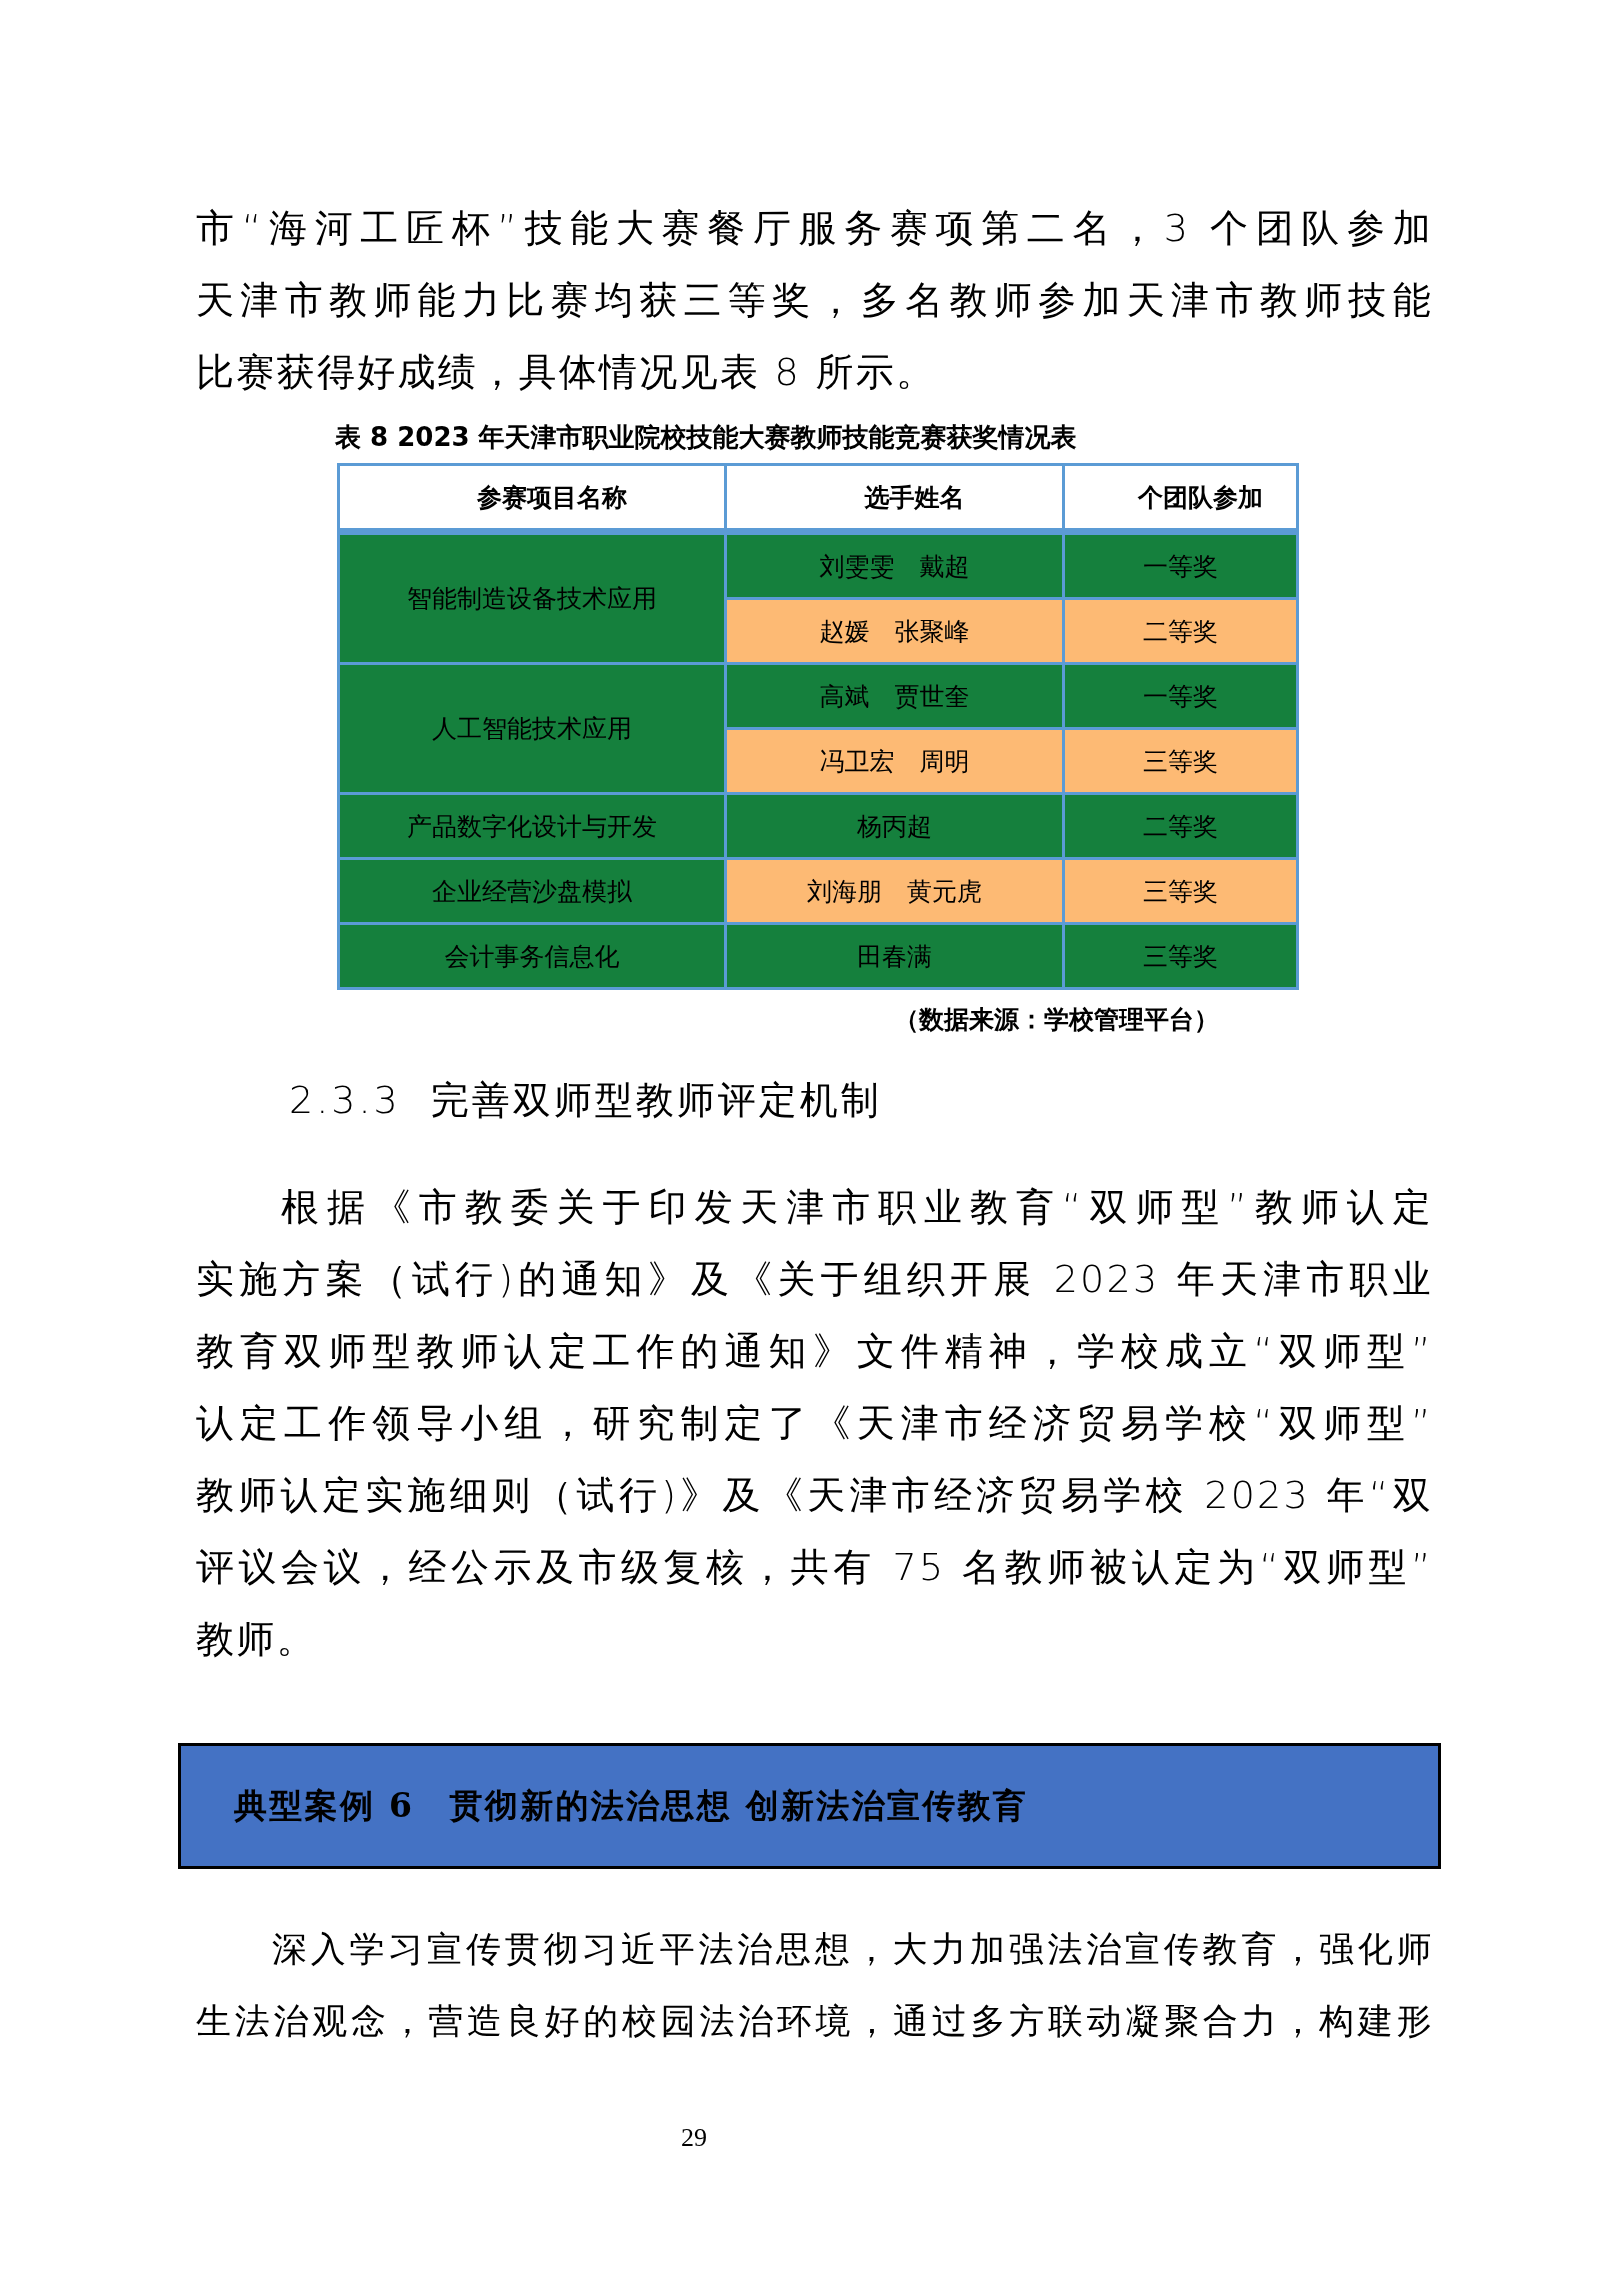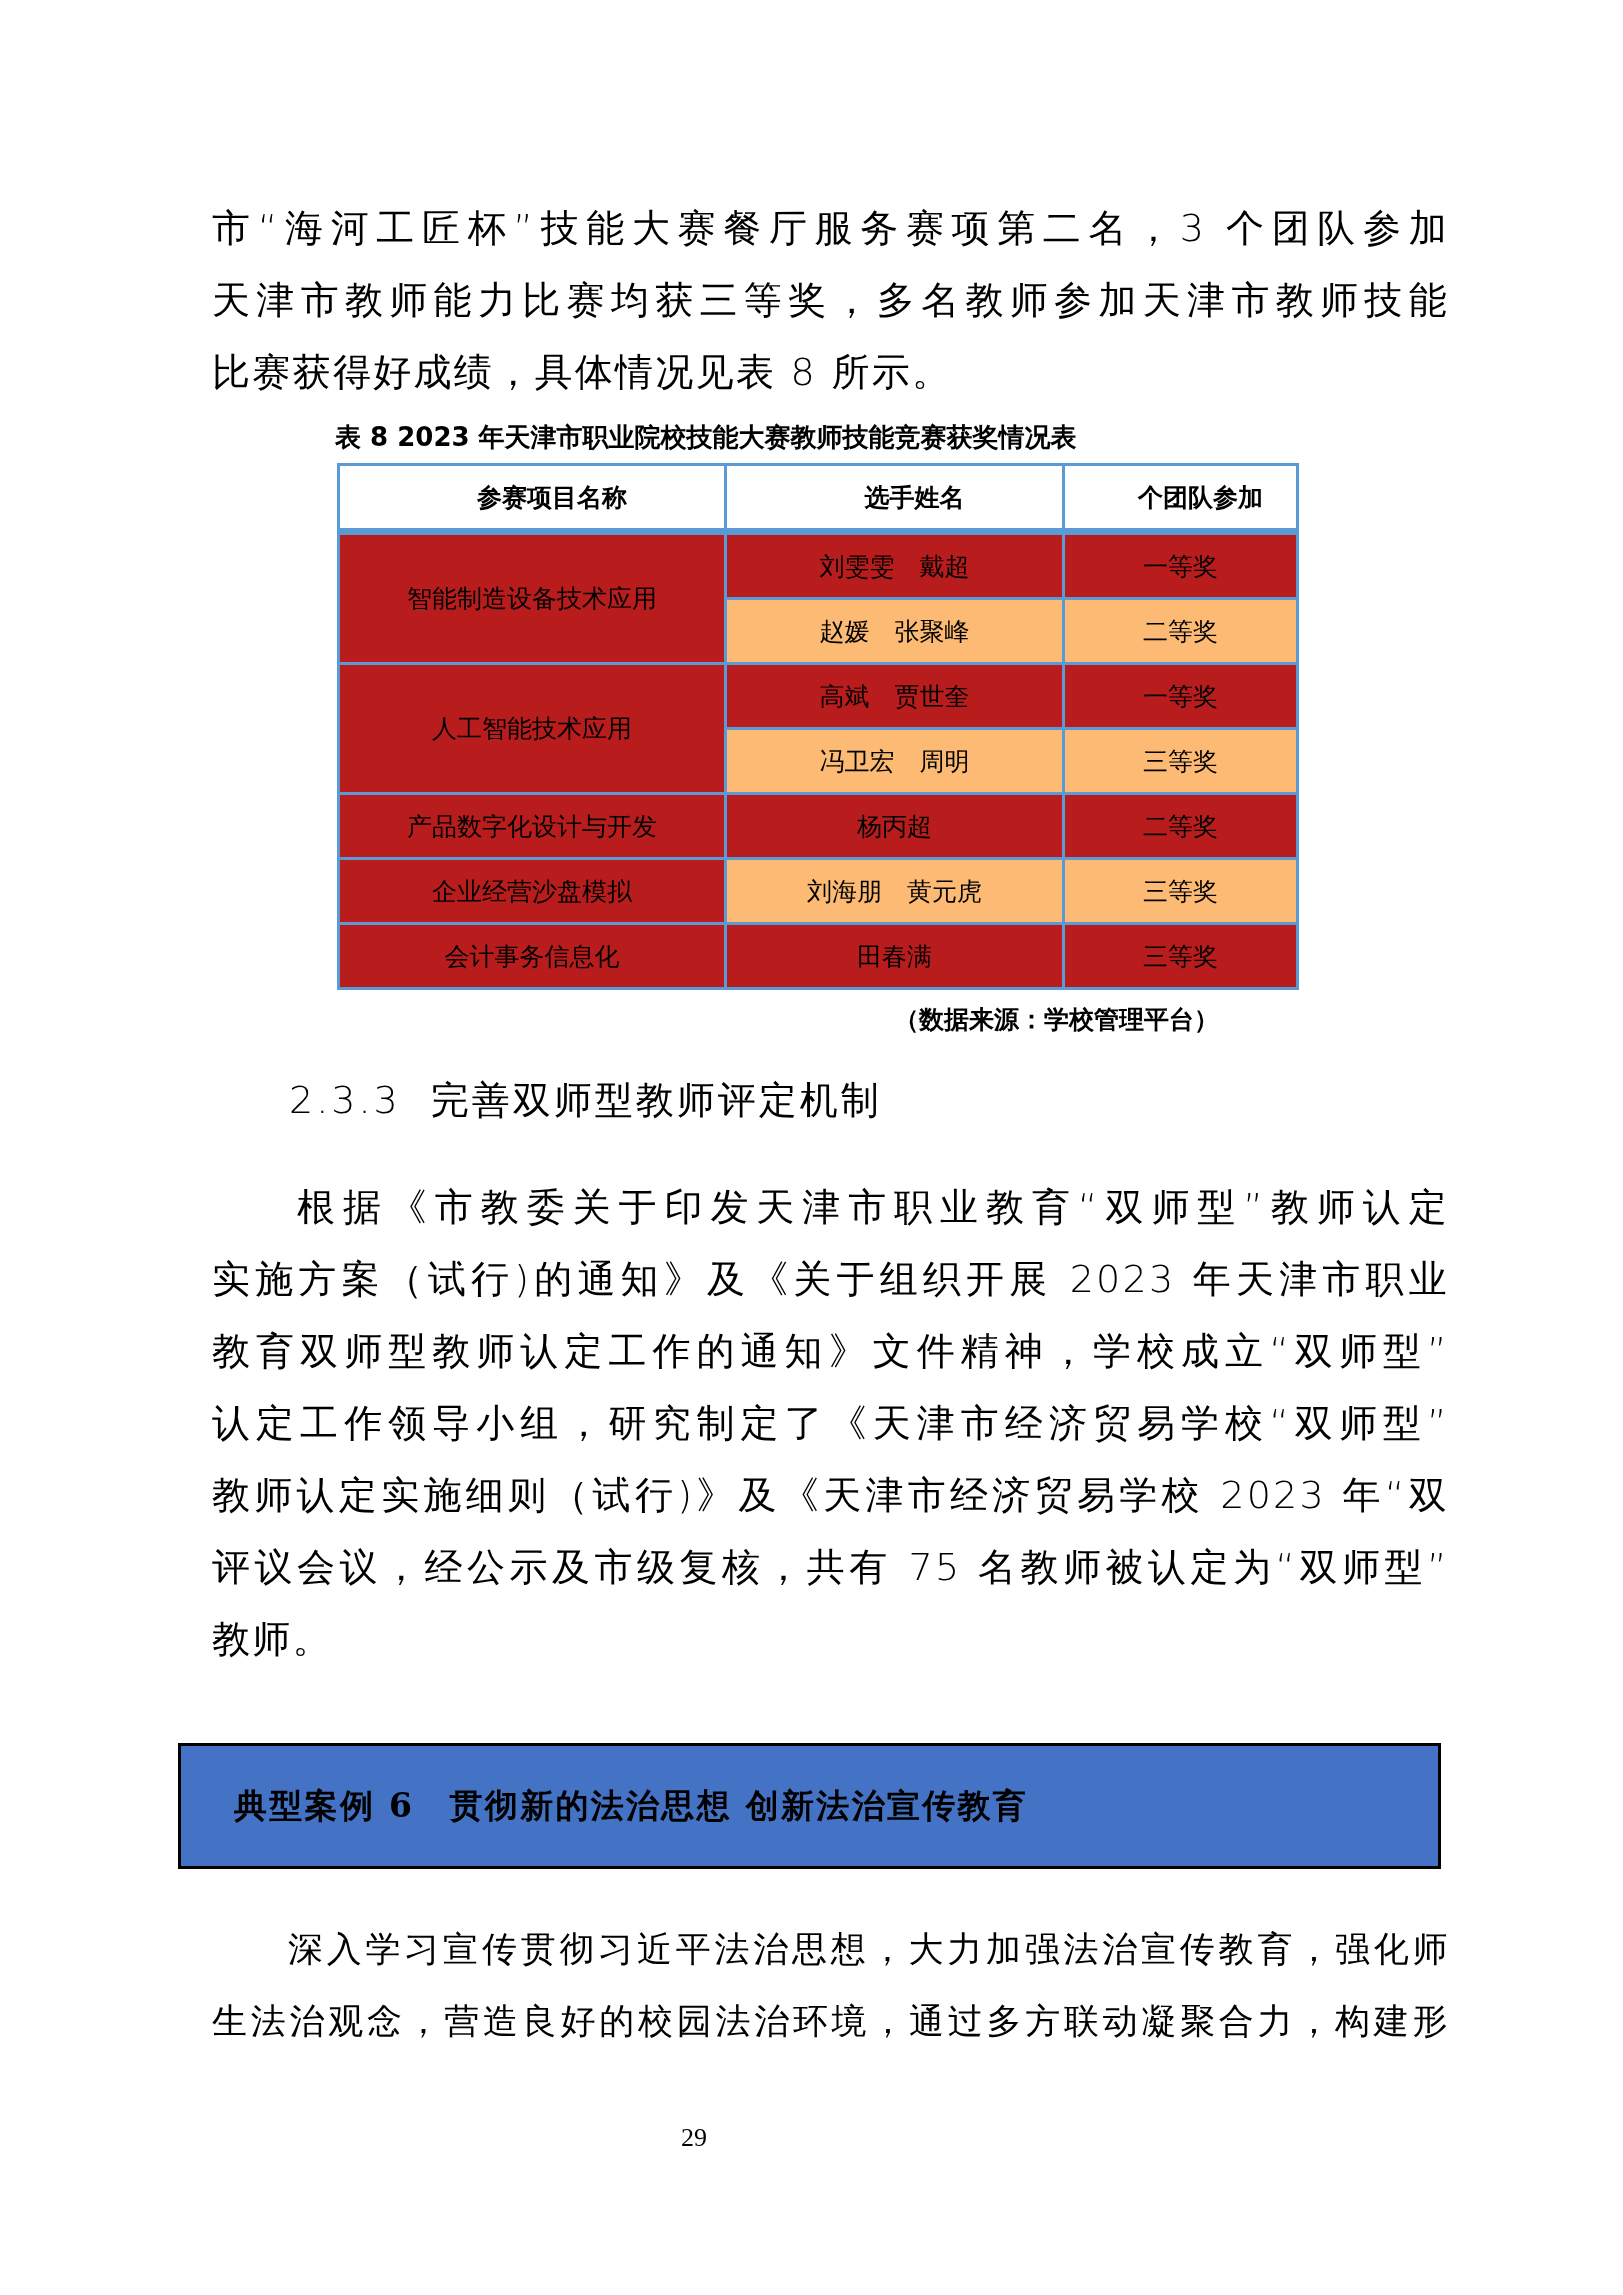--- a/index.html
+++ b/index.html
@@ -1,29 +1,29 @@
 <!DOCTYPE html>
 <html style="font-size:12px"><head>
 <meta charset="utf-8">
 <style>
   html, body { margin: 0; padding: 0; background: #ffffff; }
   body { width: 1623px; height: 2295px; position: relative; overflow: hidden;
          font-family: "DejaVu Serif", "Liberation Serif", serif; color: #000; }
   .para { position: absolute; left: 196px; width: 1237px; font-size: 38px; line-height: 72px;
-          letter-spacing: 2.3px; font-family: "DejaVu Sans", "Liberation Sans", sans-serif; font-weight: 300; margin-left: 16px; }
+          letter-spacing: 2.3px; font-family: "DejaVu Sans", "Liberation Sans", sans-serif; font-weight: 300; }
   .para .line { display: block; white-space: nowrap; text-align: justify; text-align-last: justify; height: 72px; }
   .para .line.last { text-align-last: left; }
   .caption { position: absolute; left: 335px; top: 420px; width: 967px; font-size: 26px; font-weight: bold;
              font-family: "DejaVu Sans", "Liberation Sans", sans-serif; white-space: nowrap; }
   table.awards { position: absolute; left: 337px; top: 463px; width: 959px; border-collapse: collapse;
                  font-family: "DejaVu Sans", "Liberation Sans", sans-serif; font-size: 25px; table-layout: fixed; }
   table.awards td, table.awards th { border: 3px solid #5B9BD5; text-align: center; vertical-align: middle; padding: 0; }
   table.awards th { height: 62px; font-weight: bold; background: #ffffff; border-bottom: 7.6px solid #5B9BD5; padding-left: 40px; }
   table.awards td { height: 62px; font-weight: normal; }
-  .blue { background: #b91c1c; }
+  .blue { background: #15803d; }
   .white { background: #fdba74; }
   .source { position: absolute; left: 894px; top: 1003px; font-size: 25px; font-weight: bold;
             font-family: "DejaVu Sans", "Liberation Sans", sans-serif; white-space: nowrap; }
   .heading { position: absolute; left: 289px; top: 1075px; font-size: 38px; letter-spacing: 3px;
              font-family: "DejaVu Sans", "Liberation Sans", sans-serif; font-weight: 300; white-space: nowrap; }
   .heading .num { margin-right: 30px; }
   .banner { position: absolute; left: 178px; top: 1743px; width: 1263px; height: 126px; background: #4472C4;
             border: 3px solid #000; box-sizing: border-box; }
   .banner-title { position: absolute; left: 53px; top: 38px; font-size: 33px; font-weight: bold; color: #000000;
                   letter-spacing: 2.3px; white-space: nowrap; font-family: "DejaVu Serif", "Liberation Serif", serif; }

